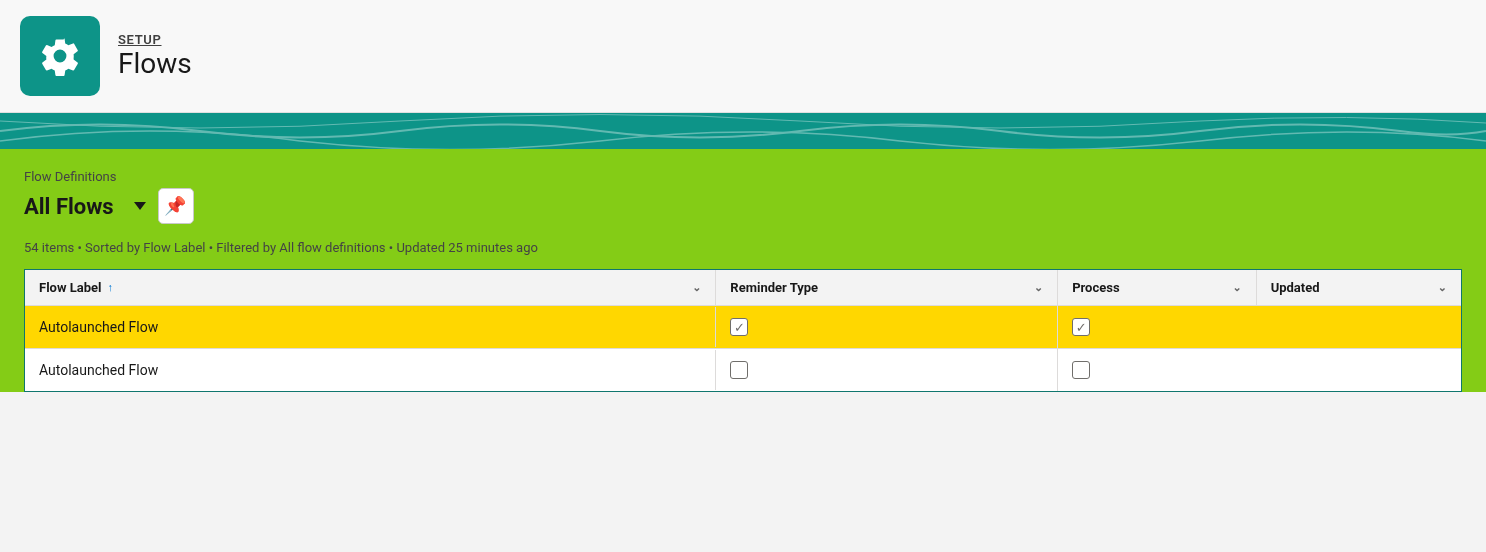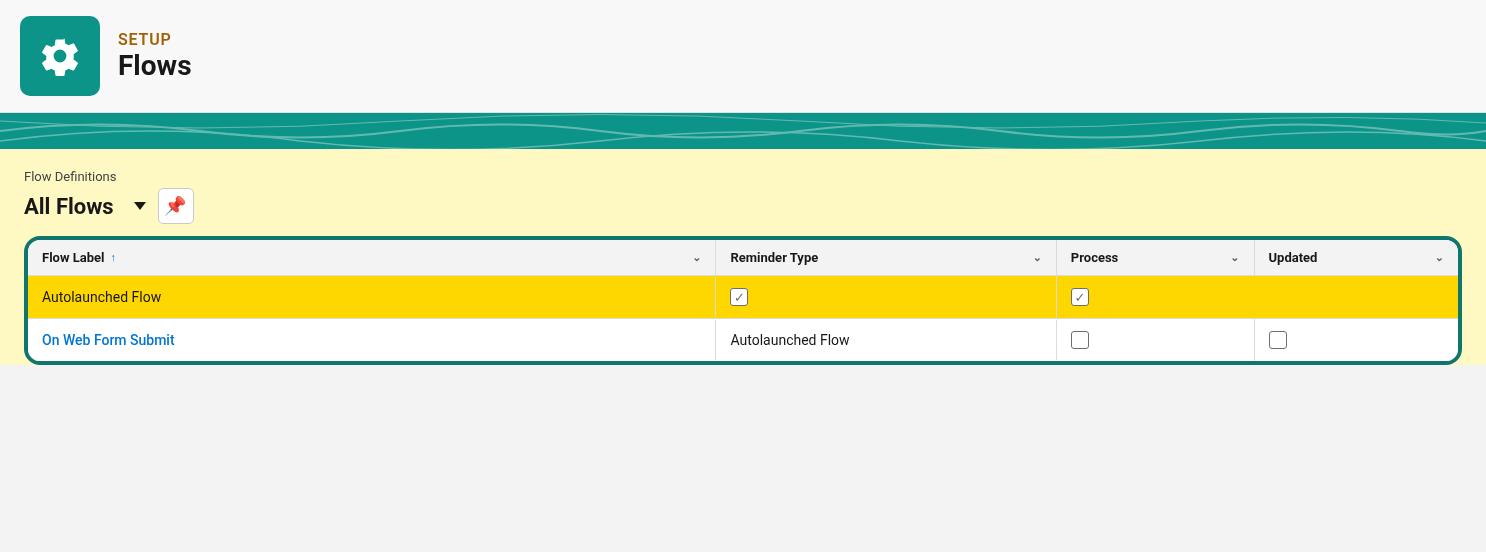--- a/index.html
+++ b/index.html
@@ -29,49 +29,50 @@
       align-items: center;
       justify-content: center;
       flex-shrink: 0;
     }
     .header-icon svg {
       width: 44px;
       height: 44px;
       fill: white;
     }
     .header-text .setup-label {
-      color: #a16207;
-      font-size: 16px;
+      color: #404040;
+      font-size: 13px;
       font-weight: 600;
       letter-spacing: 0.05em;
       text-transform: uppercase;
+      text-decoration: underline;
     }
     .header-text .flows-label {
       font-size: 28px;
-      font-weight: 700;
+      font-weight: 400;
       color: #181818;
       line-height: 1.2;
     }
 
     
     .banner {
       height: 36px;
       background: #0d9488;
       overflow: hidden;
       position: relative;
     }
     .banner-pattern {
       width: 100%;
       height: 100%;
       opacity: 0.35;
     }
 
     
     .content {
-      background: #fef9c3;
+      background: #84cc16;
       padding: 20px 24px 0 24px;
     }
 
     .breadcrumb-label {
       font-size: 13px;
       color: #444;
       margin-bottom: 4px;
     }
 
     .title-row {
@@ -116,22 +117,22 @@
 
     .status-bar {
       font-size: 13px;
       color: #444;
       margin-bottom: 14px;
       padding-top: 4px;
     }
 
     
     .table-container {
-      border: 4px solid #0f766e;
-      border-radius: 16px;
+      border: 1px solid #0f766e;
+      border-radius: 0;
       overflow: hidden;
       background: white;
     }
 
     .table-header {
       display: grid;
       grid-template-columns: 714fr 353fr 205fr 211fr;
       background: #f3f3f3;
       border-bottom: 1px solid #dddbda;
     }
@@ -252,20 +253,21 @@
   <div class="title-row">
     <div class="all-flows-title">
       <span>All Flows</span>
       <span class="dropdown-arrow"></span>
     </div>
     <button class="pin-button">
       <span>📌</span>
     </button>
   </div>
 
+  <div class="status-bar">54 items • Sorted by Flow Label • Filtered by All flow definitions • Updated 25 minutes ago</div>
 
   <div class="table-container">
     <div class="table-header">
       <div class="col-header">
         <span>Flow Label</span>
         <span class="sort-icon">↑</span>
         <span class="chevron-icon">⌄</span>
       </div>
       <div class="col-header">
         <span>Reminder Type</span>
@@ -292,23 +294,20 @@
       </div>
       <div class="table-cell checkbox-cell">
         <div class="checkbox-mock checked">
           <span class="check">✓</span>
         </div>
       </div>
     </div>
 
     <div class="table-row normal">
       <div class="table-cell">
-        <a class="cell-link" href="#">On Web Form Submit</a>
-      </div>
-      <div class="table-cell">
         <span>Autolaunched Flow</span>
       </div>
       <div class="table-cell checkbox-cell">
         <div class="checkbox-mock">
         </div>
       </div>
       <div class="table-cell checkbox-cell">
         <div class="checkbox-mock">
         </div>
       </div>

